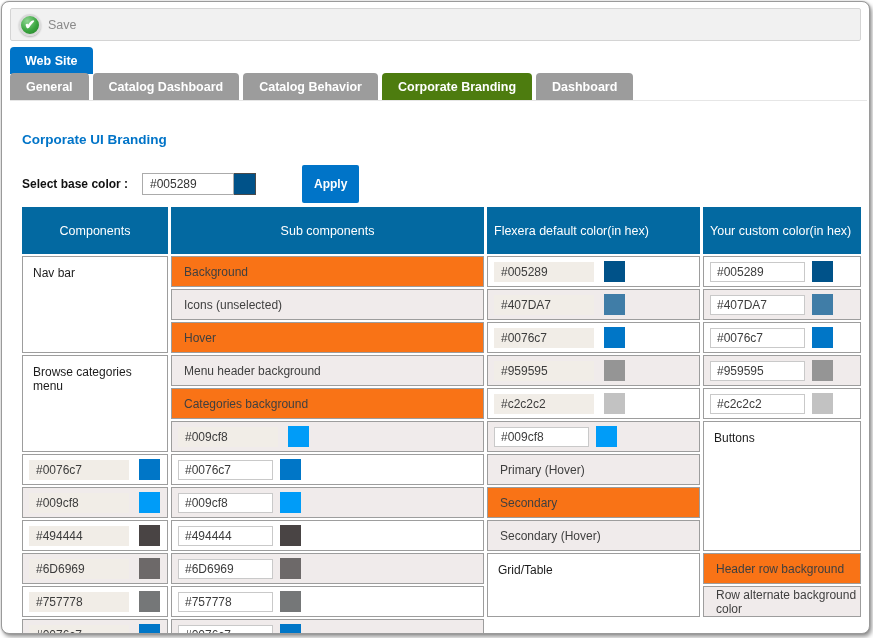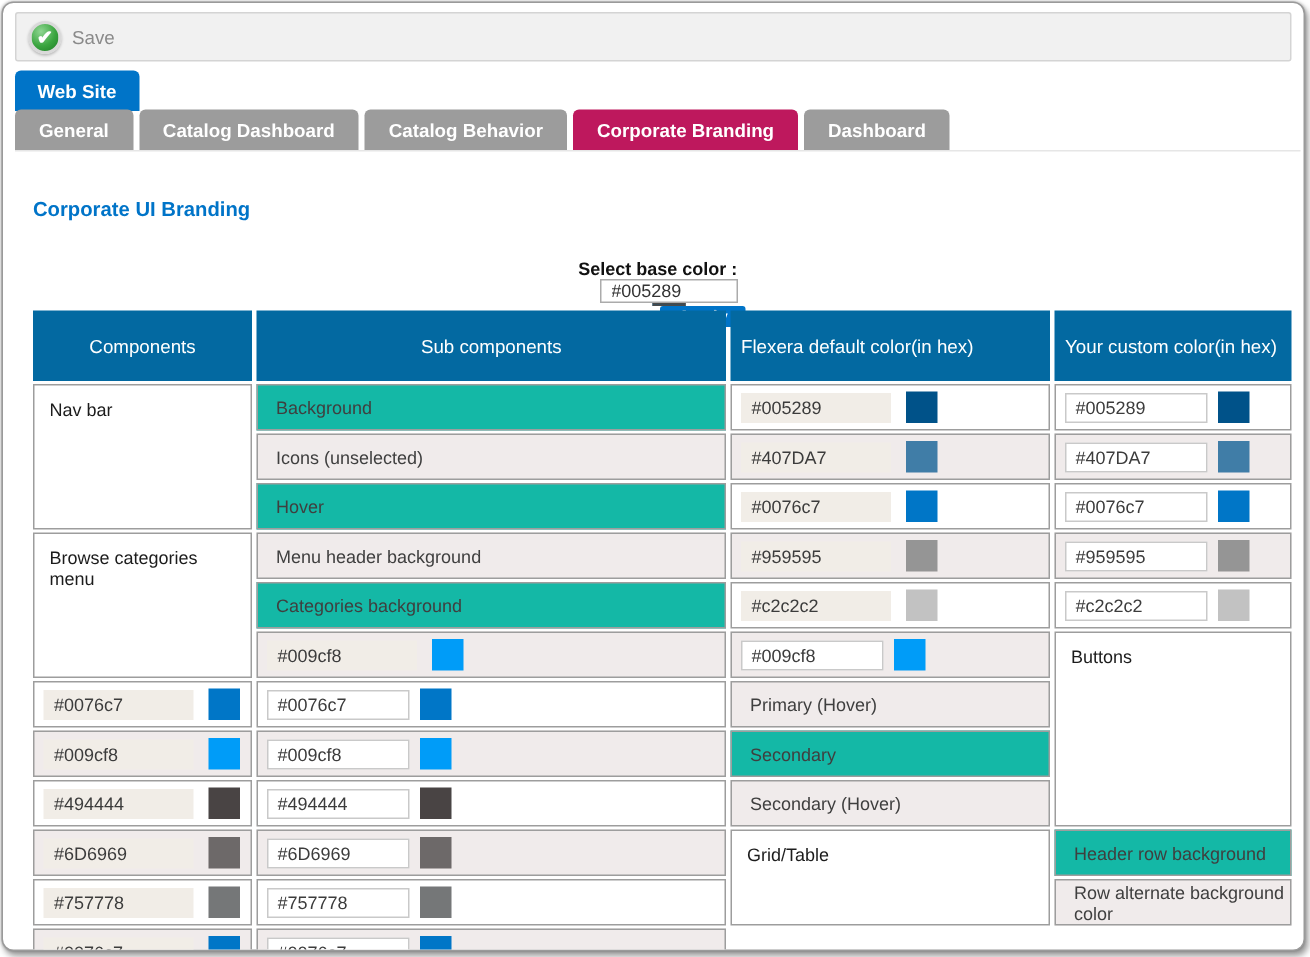--- a/index.html
+++ b/index.html
@@ -35,24 +35,24 @@
   
   .tabstrip {
     margin:0 0 12px 8px; height:27px; display:flex; gap:4px; align-items:flex-end;
     border-bottom:1px solid #e6e6e6; width:857px;
   }
   .tab {
     height:27px; padding:0 16px; display:flex; align-items:center;
     background:#9c9c9c; color:#fff; font-size:12.5px; font-weight:600;
     border-radius:4px 4px 0 0; cursor:pointer; white-space:nowrap;
   }
-  .tab.active { background:#be185d; }
+  .tab.active { background:#4d7c0f; }
   
   .heading { margin:31px 0 0 20px; color:#0074c8; font-size:13.5px; font-weight:bold; }
-  .base-row { margin:25px 0 0 20px; display:flex; align-items:center; height:23px;flex-direction:column; }
+  .base-row { margin:25px 0 0 20px; display:flex; align-items:center; height:23px; }
   .base-label { font-size:12px; font-weight:bold; color:#111; width:120px; }
   .base-input {
     width:92px; height:22px; border:1px solid #ababab; font-size:12px;
     padding-left:7px; color:#333; outline:none; font-family:"Liberation Sans",sans-serif;
   }
   .base-swatch { width:22px; height:22px; display:inline-block; border:1px solid #4a4a4a; border-left:none; }
   .apply-btn {
     margin-left:46px; height:38px; padding:0 12px; background:#0074c8; color:#fff;
     border:none; font-size:12px; font-weight:bold; border-radius:2px; cursor:pointer;
     font-family:"Liberation Sans",sans-serif;
@@ -65,21 +65,21 @@
   .th {
     background:#0369a1; color:#fff; height:47px; font-size:12.5px;
     display:flex; align-items:center; justify-content:center;
   }
   .th.left { justify-content:flex-start; padding-left:7px; }
   .comp-cell {
     background:#fff; border:1px solid #9d9d9d; font-size:12px; font-weight:normal;
     color:#1c1c1c; padding:9px 6px 0 10px;
   }
   .sub-cell {
-    background:#14b8a6; border:1px solid #9d9d9d; height:31px; font-size:12px;
+    background:#f97316; border:1px solid #9d9d9d; height:31px; font-size:12px;
     color:#3f3f3f; display:flex; align-items:center; padding-left:12px;
   }
   .color-cell {
     background:#fff; border:1px solid #9d9d9d; height:31px;
     display:flex; align-items:center;
   }
   .altbg { background:#f0ebeb; }
   .hexbox {
     margin-left:6px; width:100px; height:20px; line-height:20px; padding-left:7px;
     background:#f1ede7; font-size:12px; color:#3c3c3c;

